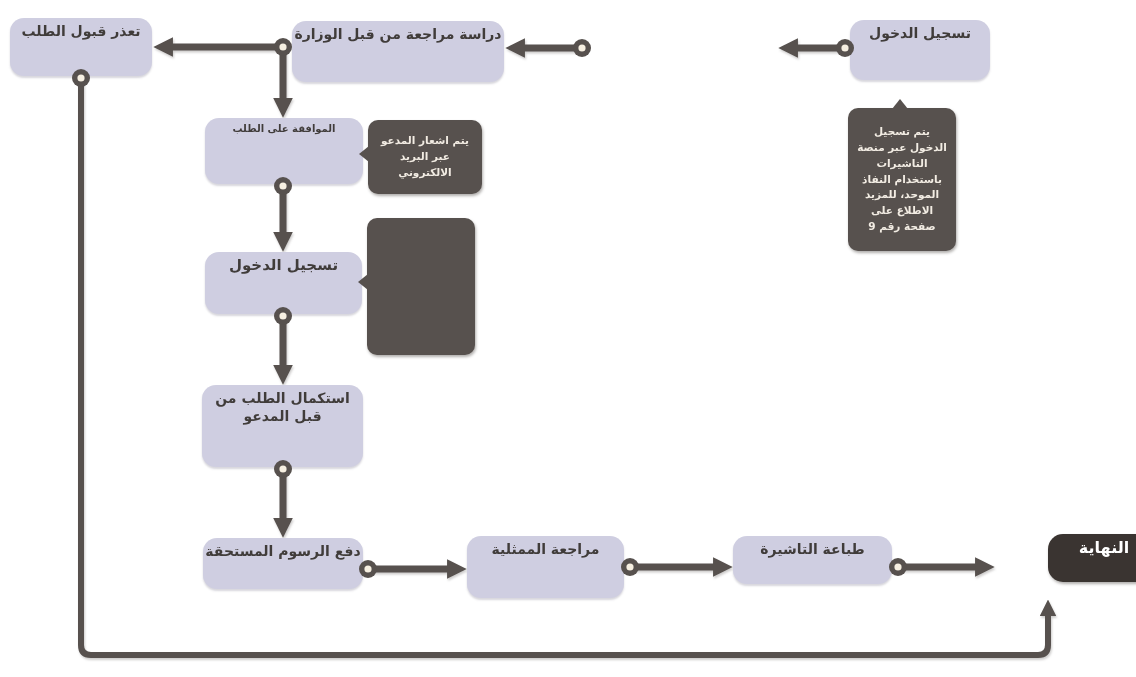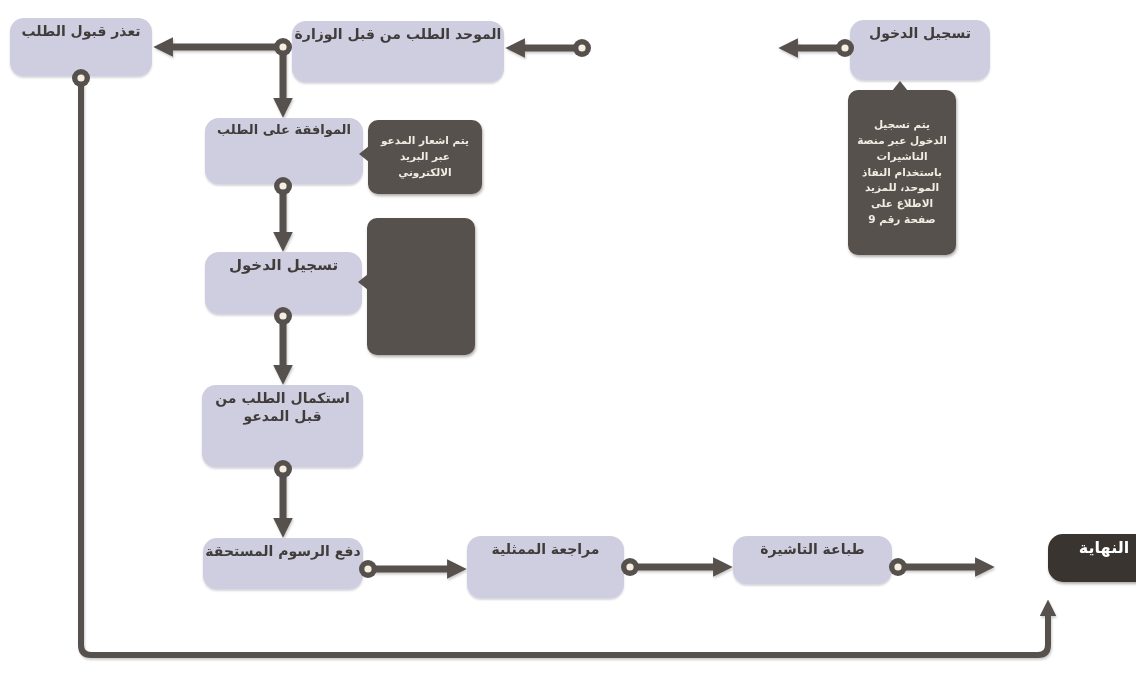--- a/index.html
+++ b/index.html
@@ -64,28 +64,28 @@
       <path d="M81,78 L81,645 Q81,655 91,655 L1038,655 Q1048,655 1048,645 L1048,613" stroke-width="6" marker-end="url(#ah)"></path>
     </g>
   </svg>
 
   <div class="node nowrap" style="left:850px;top:20px;width:140px;height:60px;">
     <span>تسجيل الدخول</span>
   </div>
 
 
   <div class="node nowrap" style="left:292px;top:21px;width:212px;height:61px;">
-    <span>الموحد الطلب من قبل الوزارة</span>
+    <span>دراسة مراجعة من قبل الوزارة</span>
   </div>
 
   <div class="node nowrap" style="left:10px;top:18px;width:142px;height:58px;">
     <span>تعذر قبول الطلب</span>
   </div>
 
-  <div class="node nowrap" style="left:205px;top:118px;width:158px;height:66px;font-size:13px;">
+  <div class="node nowrap" style="left:205px;top:118px;width:158px;height:66px;font-size:10px;">
     <span>الموافقة على الطلب</span>
   </div>
 
   <div class="node nowrap" style="left:205px;top:252px;width:157px;height:62px;font-size:15px;">
     <span>تسجيل الدخول</span>
   </div>
 
   <div class="node" style="left:202px;top:385px;width:161px;height:82px;">
     <span>استكمال الطلب من قبل المدعو</span>
   </div>
@@ -99,21 +99,21 @@
   </div>
 
   <div class="node nowrap" style="left:733px;top:536px;width:159px;height:48px;">
     <span>طباعة التاشيرة</span>
   </div>
 
   <div class="node node--end nowrap" style="left:1048px;top:534px;width:112px;height:48px;">
     <span>النهاية</span>
   </div>
 
-  <div class="note" style="left:848px;top:90px;width:108px;height:165px;">
+  <div class="note" style="left:848px;top:108px;width:108px;height:143px;">
     <span class="tail tail-up" style="left:44px;"></span>
     <span>يتم تسجيل الدخول عبر منصة التاشيرات باستخدام النفاذ الموحد، للمزيد الاطلاع على صفحة رقم 9</span>
   </div>
 
   <div class="note" style="left:368px;top:120px;width:114px;height:74px;">
     <span class="tail tail-left" style="top:26px;"></span>
     <span>يتم اشعار المدعو عبر البريد الالكتروني</span>
   </div>
 
   <div class="note" style="left:367px;top:218px;width:108px;height:137px;">

